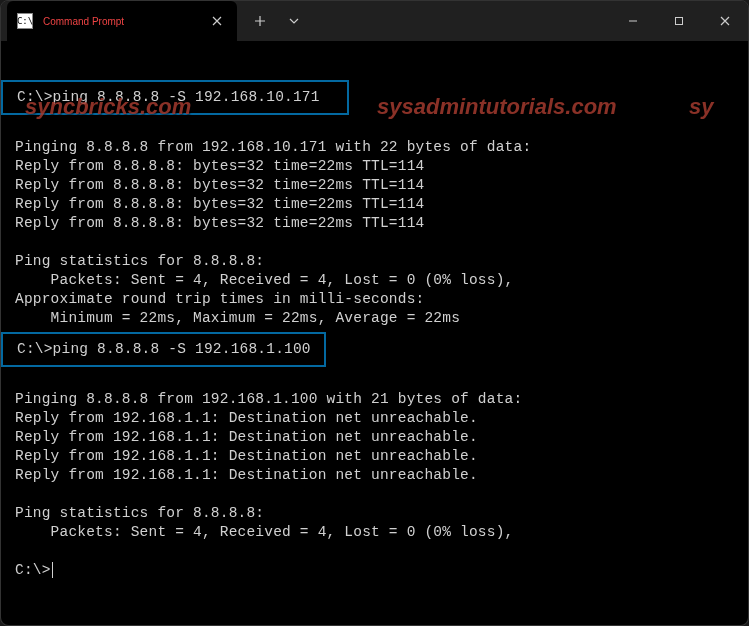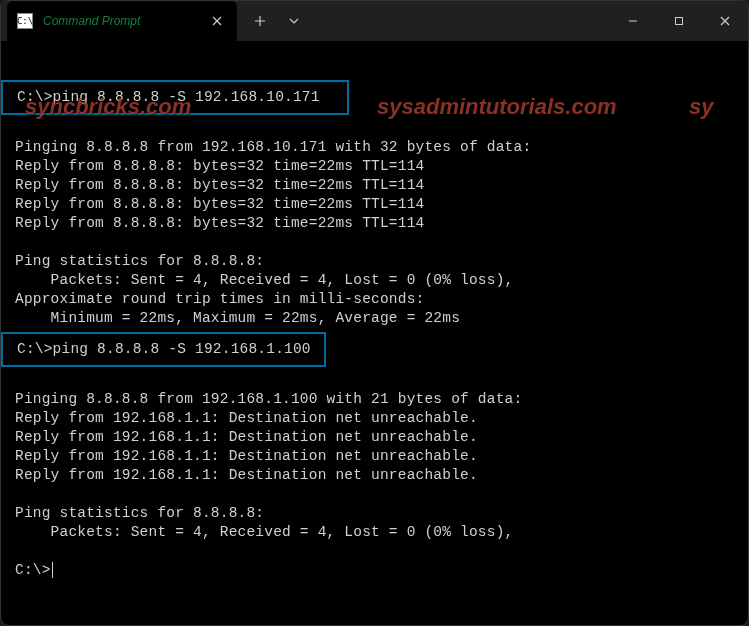--- a/index.html
+++ b/index.html
@@ -36,24 +36,23 @@
     background: #fff;
     border: 1px solid #888;
     display: inline-flex;
     align-items: center;
     justify-content: center;
     font-size: 9px;
     color: #000;
     font-family: monospace;
   }
   .tab-title {
-    color: #15803d;
-    font-size: 12px;
+    color: #ef4444;
+    font-size: 10px;
     flex: 1;
-    font-style: italic;
   }
   .tab-close {
     width: 20px;
     height: 20px;
     display: flex;
     align-items: center;
     justify-content: center;
     color: #ccc;
     font-size: 14px;
     border-radius: 3px;
@@ -172,21 +171,21 @@
       <svg width="10" height="10" viewBox="0 0 10 10">
           <path d="M1 1 L9 9 M9 1 L1 9" stroke="#ccc" stroke-width="1.2" fill="none"></path>
         </svg>
     </div>
   </div>
 </div>
 
 <div class="terminal">
 <span class="watermark w1">syncbricks.com</span><span class="watermark w2">sysadmintutorials.com</span><span class="watermark w3">sy</span><span class="cmd-highlight"><span class="inner">C:\&gt;ping 8.8.8.8 -S 192.168.10.171</span></span>
 
-<span>Pinging 8.8.8.8 from 192.168.10.171 with 32 bytes of data:</span>
+<span>Pinging 8.8.8.8 from 192.168.10.171 with 22 bytes of data:</span>
 <span>Reply from 8.8.8.8: bytes=32 time=22ms TTL=114</span>
 <span>Reply from 8.8.8.8: bytes=32 time=22ms TTL=114</span>
 <span>Reply from 8.8.8.8: bytes=32 time=22ms TTL=114</span>
 <span>Reply from 8.8.8.8: bytes=32 time=22ms TTL=114</span>
 
 <span>Ping statistics for 8.8.8.8:</span>
 <span>    Packets: Sent = 4, Received = 4, Lost = 0 (0% loss),</span>
 <span>Approximate round trip times in milli-seconds:</span>
 <span>    Minimum = 22ms, Maximum = 22ms, Average = 22ms</span>
 <span class="cmd-highlight" style="min-width:325px"><span class="inner">C:\&gt;ping 8.8.8.8 -S 192.168.1.100</span></span>

